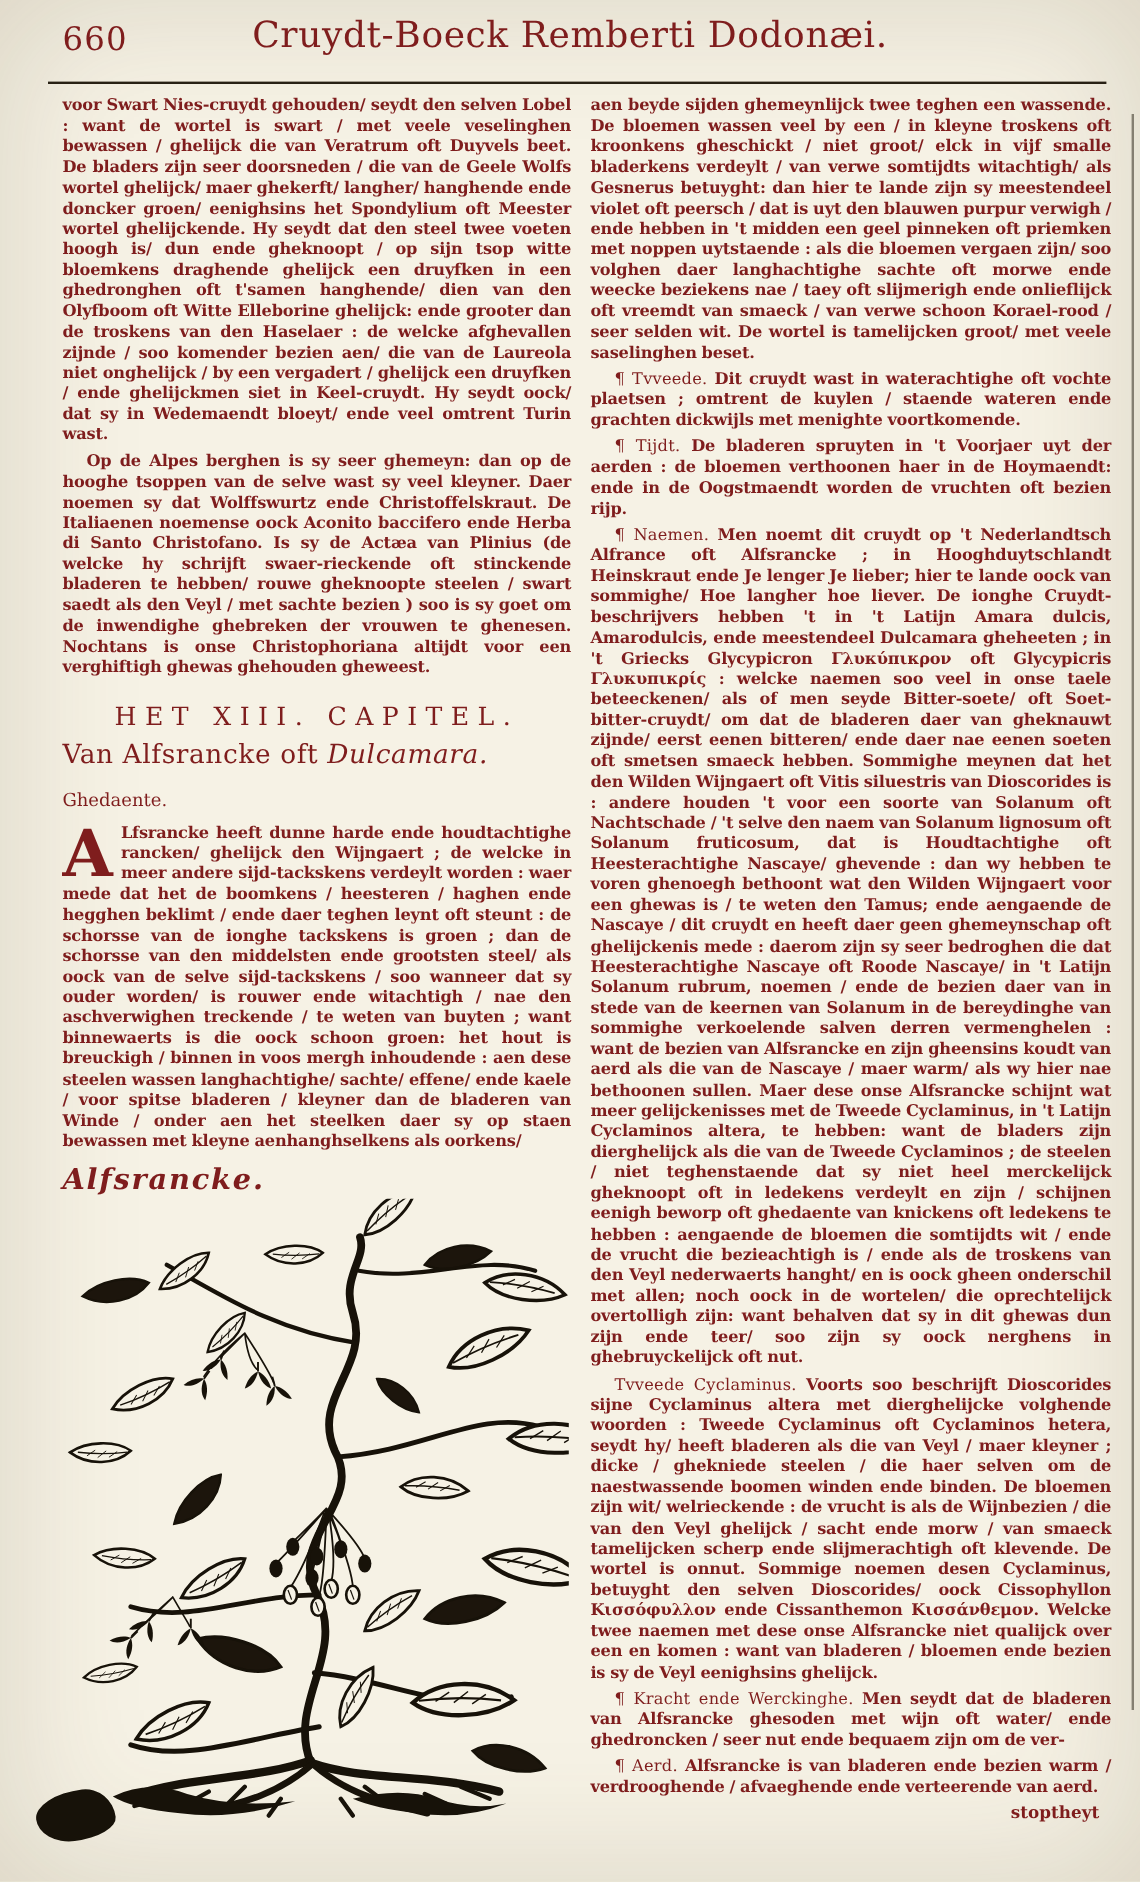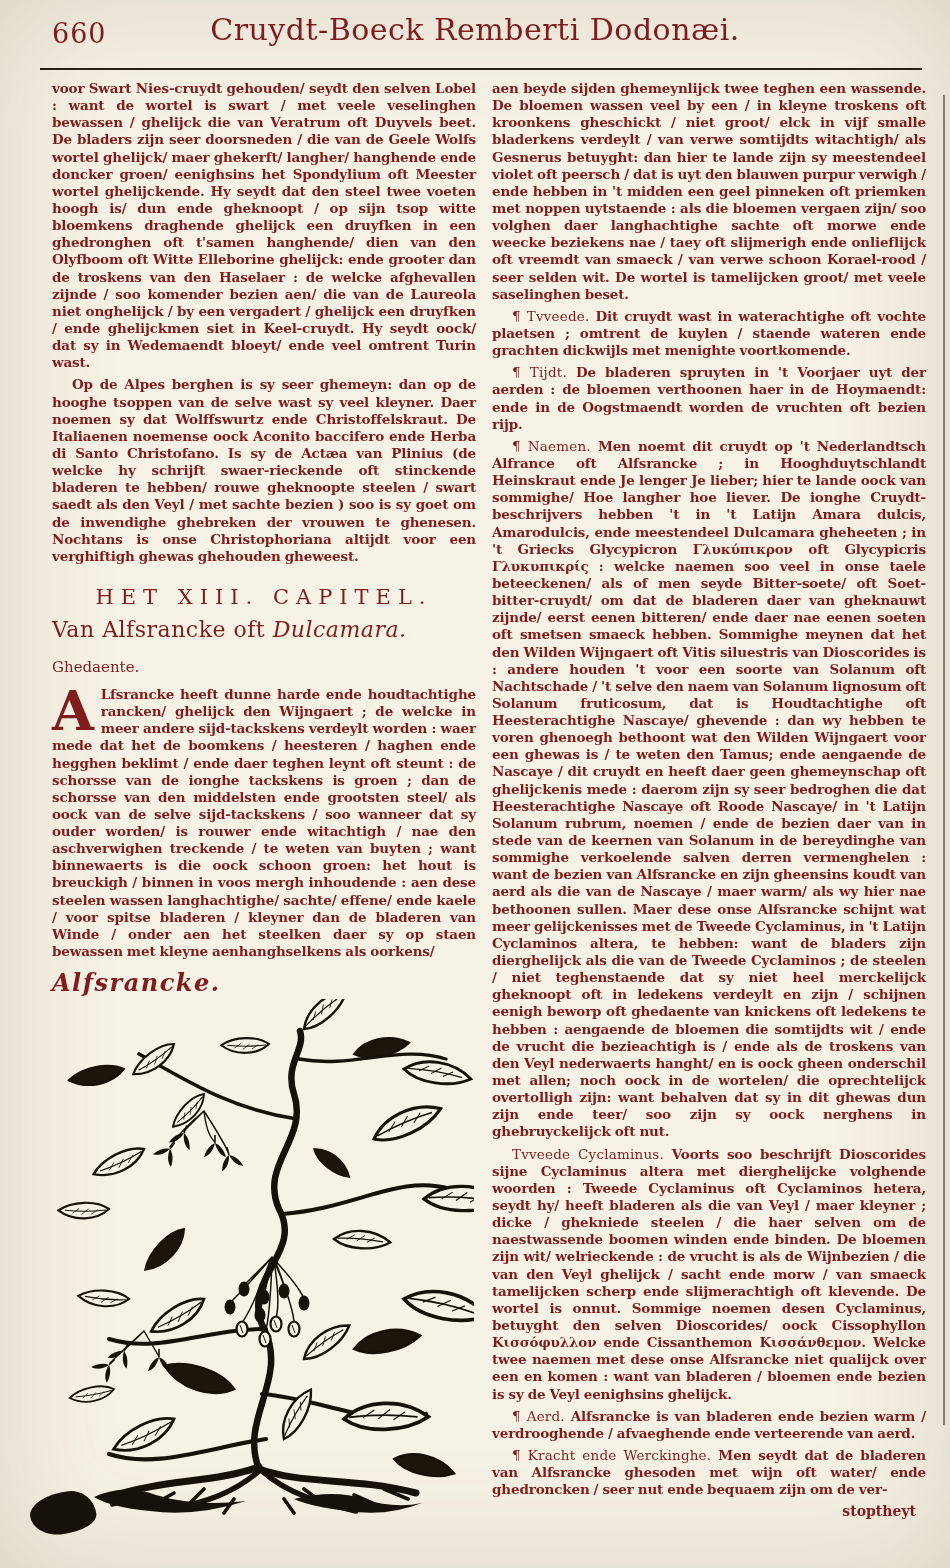--- a/index.html
+++ b/index.html
@@ -198,22 +198,22 @@
         </svg>
       </figure>
     </div>
 
     <div class="col right">
       <p class="bl"><span class="plabel"></span><span>aen beyde sijden ghemeynlijck twee teghen een wassende. De bloemen wassen veel by een / in kleyne troskens oft kroonkens gheschickt / niet groot/ elck in vijf smalle bladerkens verdeylt / van verwe somtijdts witachtigh/ als Gesnerus betuyght: dan hier te lande zijn sy meestendeel violet oft peersch / dat is uyt den blauwen purpur verwigh / ende hebben in 't midden een geel pinneken oft priemken met noppen uytstaende : als die bloemen vergaen zijn/ soo volghen daer langhachtighe sachte oft morwe ende weecke beziekens nae / taey oft slijmerigh ende onlieflijck oft vreemdt van smaeck / van verwe schoon Korael-rood / seer selden wit. De wortel is tamelijcken groot/ met veele saselinghen beset.</span></p>
       <p class="bl indent"><span class="plabel">¶ Tvveede. </span><span>Dit cruydt wast in waterachtighe oft vochte plaetsen ; omtrent de kuylen / staende wateren ende grachten dickwijls met menighte voortkomende.</span></p>
       <p class="bl indent"><span class="plabel">¶ Tijdt. </span><span>De bladeren spruyten in 't Voorjaer uyt der aerden : de bloemen verthoonen haer in de Hoymaendt: ende in de Oogstmaendt worden de vruchten oft bezien rijp.</span></p>
       <p class="bl indent"><span class="plabel">¶ Naemen. </span><span>Men noemt dit cruydt op 't Nederlandtsch Alfrance oft Alfsrancke ; in Hooghduytschlandt Heinskraut ende Je lenger Je lieber; hier te lande oock van sommighe/ Hoe langher hoe liever. De ionghe Cruydt-beschrijvers hebben 't in 't Latijn Amara dulcis, Amarodulcis, ende meestendeel Dulcamara gheheeten ; in 't Griecks Glycypicron Γλυκύπικρον oft Glycypicris Γλυκυπικρίς : welcke naemen soo veel in onse taele beteeckenen/ als of men seyde Bitter-soete/ oft Soet-bitter-cruydt/ om dat de bladeren daer van gheknauwt zijnde/ eerst eenen bitteren/ ende daer nae eenen soeten oft smetsen smaeck hebben. Sommighe meynen dat het den Wilden Wijngaert oft Vitis siluestris van Dioscorides is : andere houden 't voor een soorte van Solanum oft Nachtschade / 't selve den naem van Solanum lignosum oft Solanum fruticosum, dat is Houdtachtighe oft Heesterachtighe Nascaye/ ghevende : dan wy hebben te voren ghenoegh bethoont wat den Wilden Wijngaert voor een ghewas is / te weten den Tamus; ende aengaende de Nascaye / dit cruydt en heeft daer geen ghemeynschap oft ghelijckenis mede : daerom zijn sy seer bedroghen die dat Heesterachtighe Nascaye oft Roode Nascaye/ in 't Latijn Solanum rubrum, noemen / ende de bezien daer van in stede van de keernen van Solanum in de bereydinghe van sommighe verkoelende salven derren vermenghelen : want de bezien van Alfsrancke en zijn gheensins koudt van aerd als die van de Nascaye / maer warm/ als wy hier nae bethoonen sullen. Maer dese onse Alfsrancke schijnt wat meer gelijckenisses met de Tweede Cyclaminus, in 't Latijn Cyclaminos altera, te hebben: want de bladers zijn dierghelijck als die van de Tweede Cyclaminos ; de steelen / niet teghenstaende dat sy niet heel merckelijck gheknoopt oft in ledekens verdeylt en zijn / schijnen eenigh beworp oft ghedaente van knickens oft ledekens te hebben : aengaende de bloemen die somtijdts wit / ende de vrucht die bezieachtigh is / ende als de troskens van den Veyl nederwaerts hanght/ en is oock gheen onderschil met allen; noch oock in de wortelen/ die oprechtelijck overtolligh zijn: want behalven dat sy in dit ghewas dun zijn ende teer/ soo zijn sy oock nerghens in ghebruyckelijck oft nut.</span></p>
       <p class="bl indent"><span class="plabel">Tvveede Cyclaminus. </span><span>Voorts soo beschrijft Dioscorides sijne Cyclaminus altera met dierghelijcke volghende woorden : Tweede Cyclaminus oft Cyclaminos hetera, seydt hy/ heeft bladeren als die van Veyl / maer kleyner ; dicke / ghekniede steelen / die haer selven om de naestwassende boomen winden ende binden. De bloemen zijn wit/ welrieckende : de vrucht is als de Wijnbezien / die van den Veyl ghelijck / sacht ende morw / van smaeck tamelijcken scherp ende slijmerachtigh oft klevende. De wortel is onnut. Sommige noemen desen Cyclaminus, betuyght den selven Dioscorides/ oock Cissophyllon Κισσόφυλλον ende Cissanthemon Κισσάνθεμον. Welcke twee naemen met dese onse Alfsrancke niet qualijck over een en komen : want van bladeren / bloemen ende bezien is sy de Veyl eenighsins ghelijck.</span></p>
+      <p class="bl indent"><span class="plabel">¶ Kracht ende Werckinghe. </span><span>Men seydt dat de bladeren van Alfsrancke ghesoden met wijn oft water/ ende ghedroncken / seer nut ende bequaem zijn om de ver-</span></p>
       <p class="bl indent"><span class="plabel">¶ Aerd. </span><span>Alfsrancke is van bladeren ende bezien warm / verdrooghende / afvaeghende ende verteerende van aerd.</span></p>
-      <p class="bl indent"><span class="plabel">¶ Kracht ende Werckinghe. </span><span>Men seydt dat de bladeren van Alfsrancke ghesoden met wijn oft water/ ende ghedroncken / seer nut ende bequaem zijn om de ver-</span></p>
       <div class="catchword">stoptheyt</div>
     </div>
 
   </div>
 
   <div class="scanline"></div>
   <div class="smudge"></div>
 </div>
 
 </body></html>

